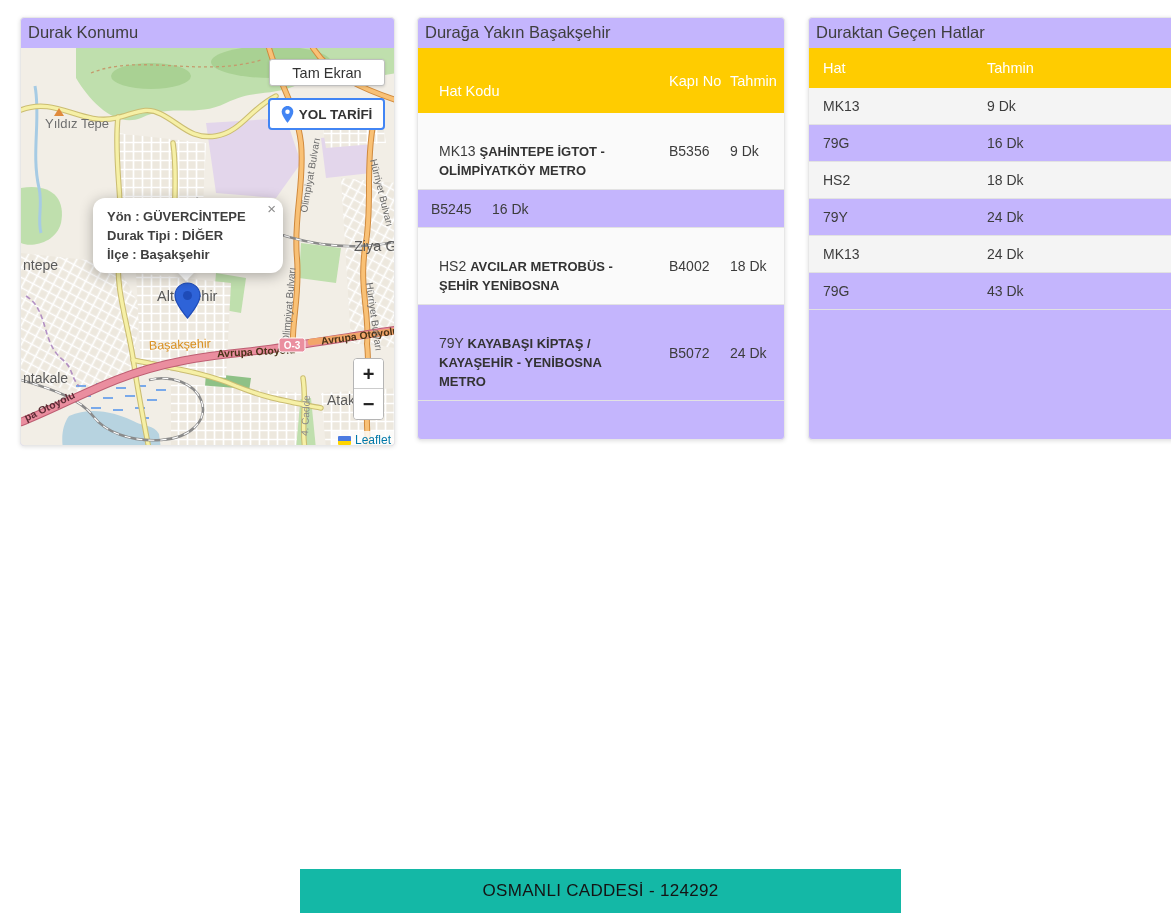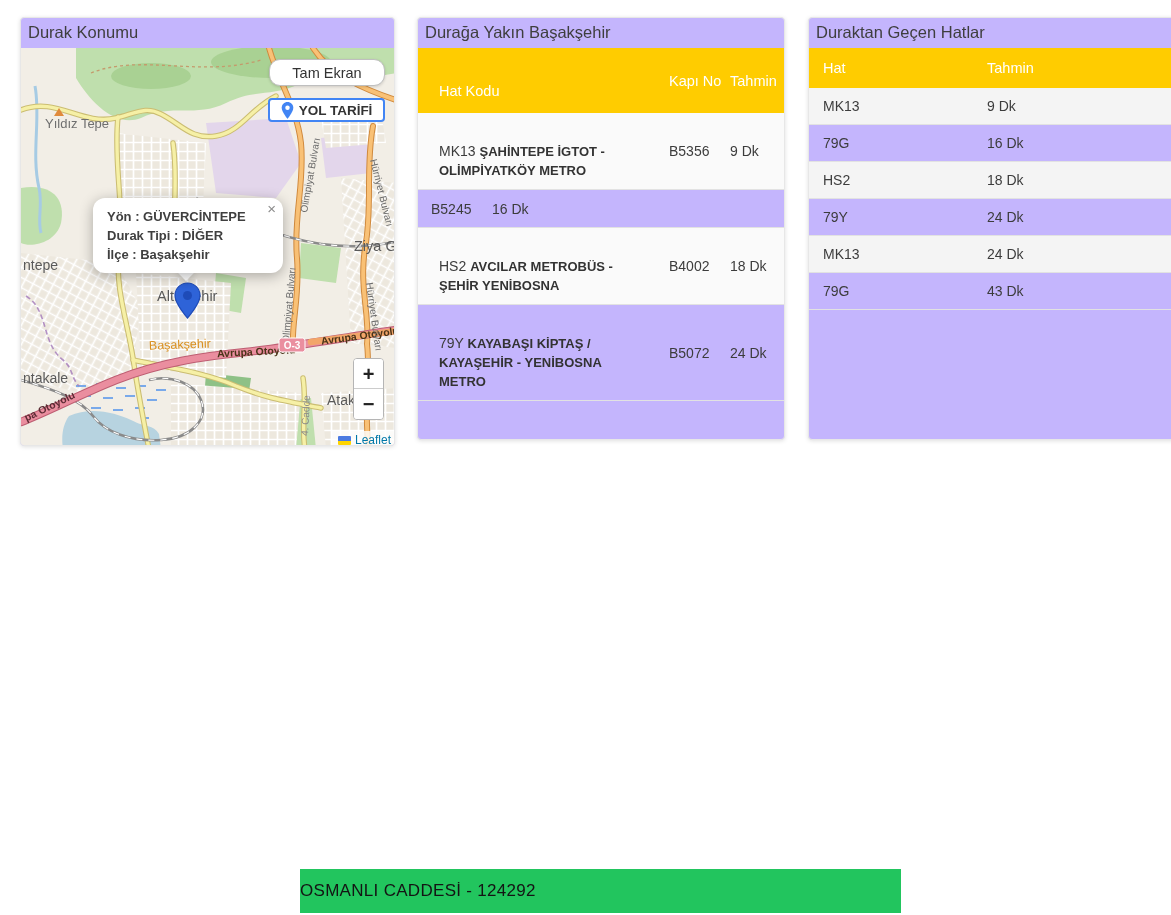--- a/index.html
+++ b/index.html
@@ -11,23 +11,23 @@
           box-shadow:0 1px 4px rgba(0,0,0,.13); overflow:hidden; }
   .card-title { font-size:16.5px; font-weight:400; color:#3e3e3e; padding:5px 8px 6px 7px; }
 
   
   #map-card { left:20px; top:17px; width:375px; height:429px; }
   .map { position:relative; width:375px; height:401px; overflow:hidden; background:#F2EEE6; cursor:grab; }
   .map svg.base { position:absolute; left:0; top:0; }
   .map text { font-family:"Liberation Sans", sans-serif; }
 
   .btn-fullscreen { position:absolute; right:11px; top:11px; width:116px; height:27px;
-     background:#fff; border:1px solid #bfbfbf; border-radius:11px; font-family:inherit;
+     background:#fff; border:1px solid #bfbfbf; border-radius:3px; font-family:inherit;
      font-size:14.5px; font-weight:500; color:#333; box-shadow:0 1px 3px rgba(0,0,0,.15); cursor:pointer; }
-  .btn-directions { position:absolute; right:11px; top:50px; width:117px; height:24px;
+  .btn-directions { position:absolute; right:11px; top:50px; width:117px; height:32px;
      background:#fff; border:2px solid #4285f4; border-radius:4px; font-family:inherit;
      font-size:13.5px; font-weight:700; color:#333; cursor:pointer;
      display:flex; align-items:center; justify-content:center; gap:5px; }
 
   .popup { position:absolute; left:72px; top:150px; width:190px; background:#fff; border-radius:12px;
      box-shadow:0 3px 14px rgba(0,0,0,.3); padding:9px 14px; font-size:13px; line-height:19px;
      font-weight:700; color:#3f3f3f; z-index:5; }
   .popup-close { position:absolute; right:7px; top:3px; font-size:15px; font-weight:400;
      color:#8c8c8c; cursor:pointer; line-height:15px; }
   .popup-tail { position:absolute; left:158px; top:216px; width:14px; height:14px; background:#fff;
@@ -67,22 +67,22 @@
   #buses-card .trow:nth-child(odd)  { background:#fafafa; }
   #buses-card .trow .c-code { padding-top:9px; padding-bottom:9px; line-height:19px; }
   #buses-card .trow { min-height:38px;align-items:center; }
   .line-code { font-size:14px; font-weight:400; }
   .route-name { font-size:13px; font-weight:700; color:#333; }
 
   #lines-card .trow { height:37px; }
   #lines-card .trow:nth-child(odd) { background:#f4f4f4; }
 
   
-  .banner { position:absolute; left:300px; top:869px; width:601px; height:44px; background:#22c55e;
-     color:#141414; font-size:17px; font-weight:500; line-height:44px; letter-spacing:.3px; }
+  .banner { position:absolute; left:300px; top:869px; width:601px; height:44px; background:#14b8a6;
+     color:#141414; font-size:17px; font-weight:500; text-align:center; line-height:44px; letter-spacing:.3px; }
 </style>
 </head>
 <body>
 
 <div id="page">
 
   <section class="card" id="map-card">
     <h2 class="card-title">Durak Konumu</h2>
     <div class="map">
 

